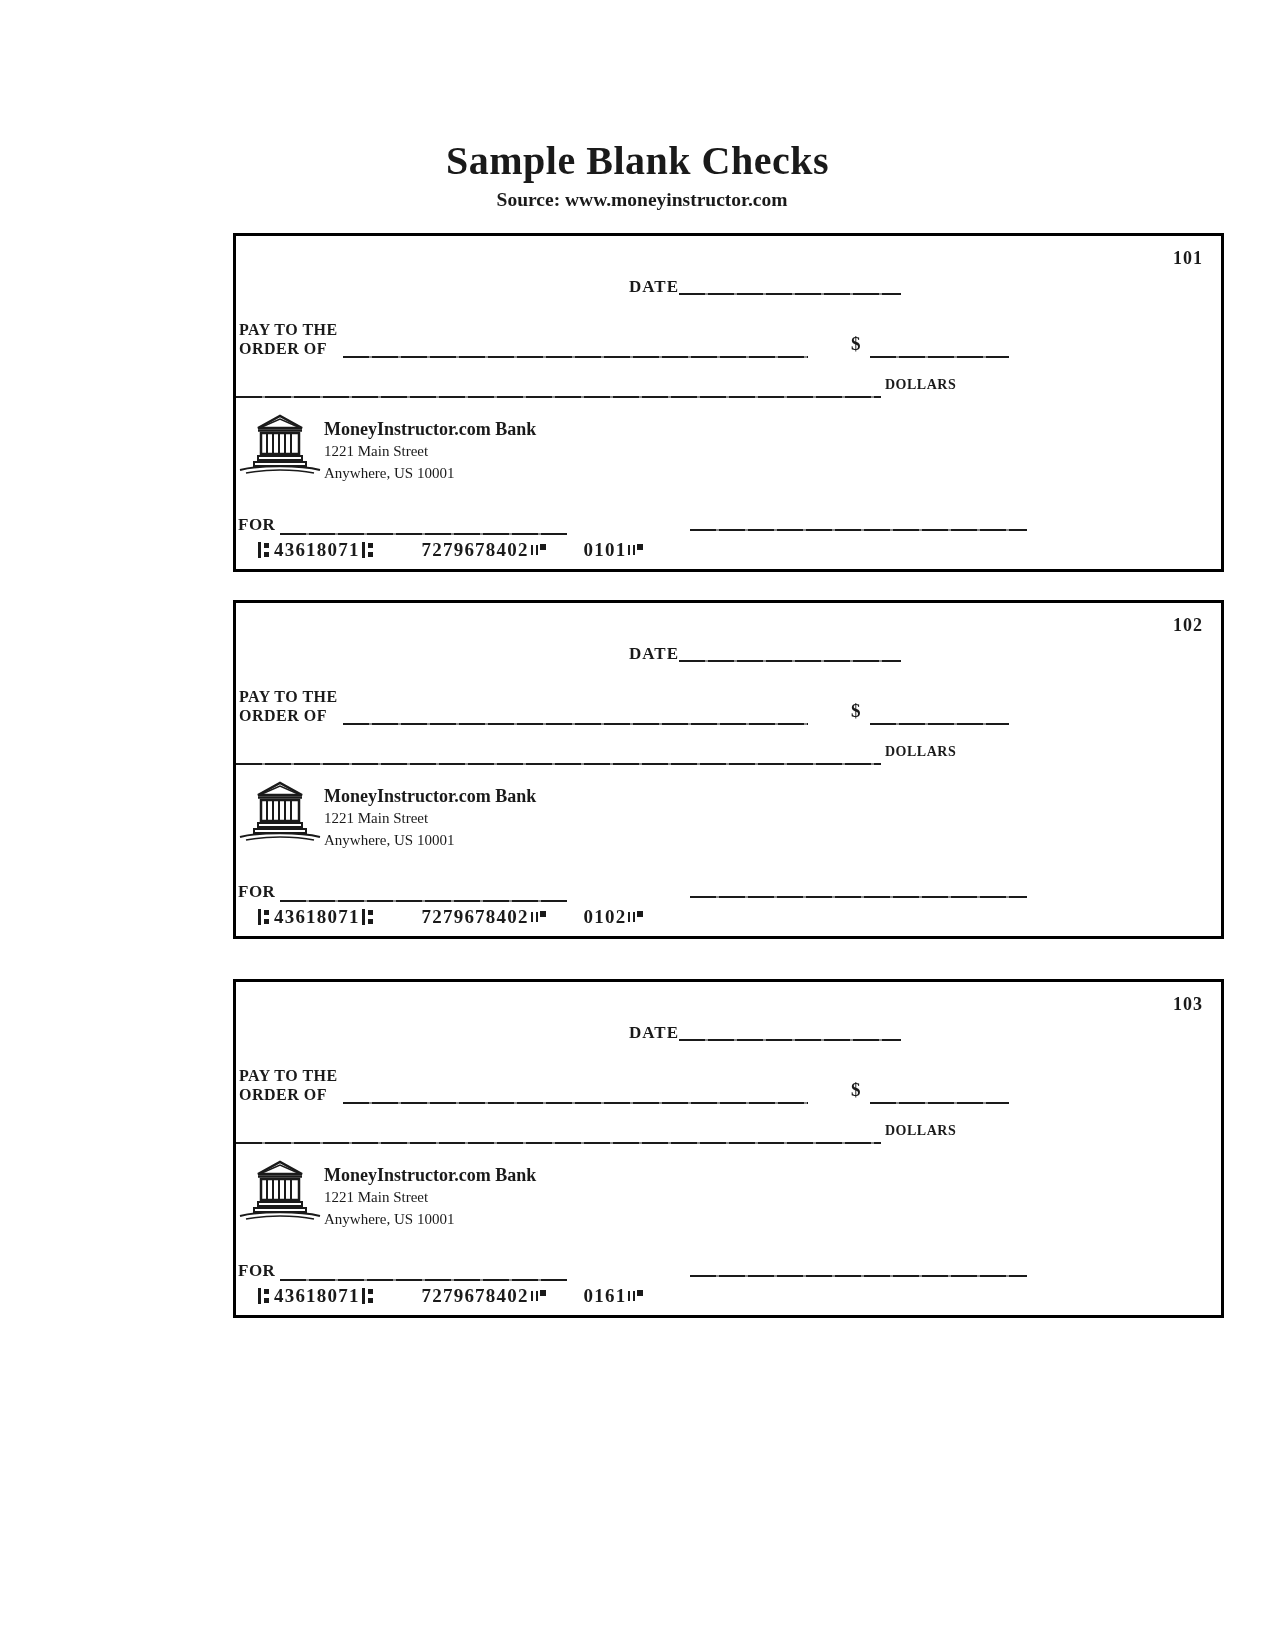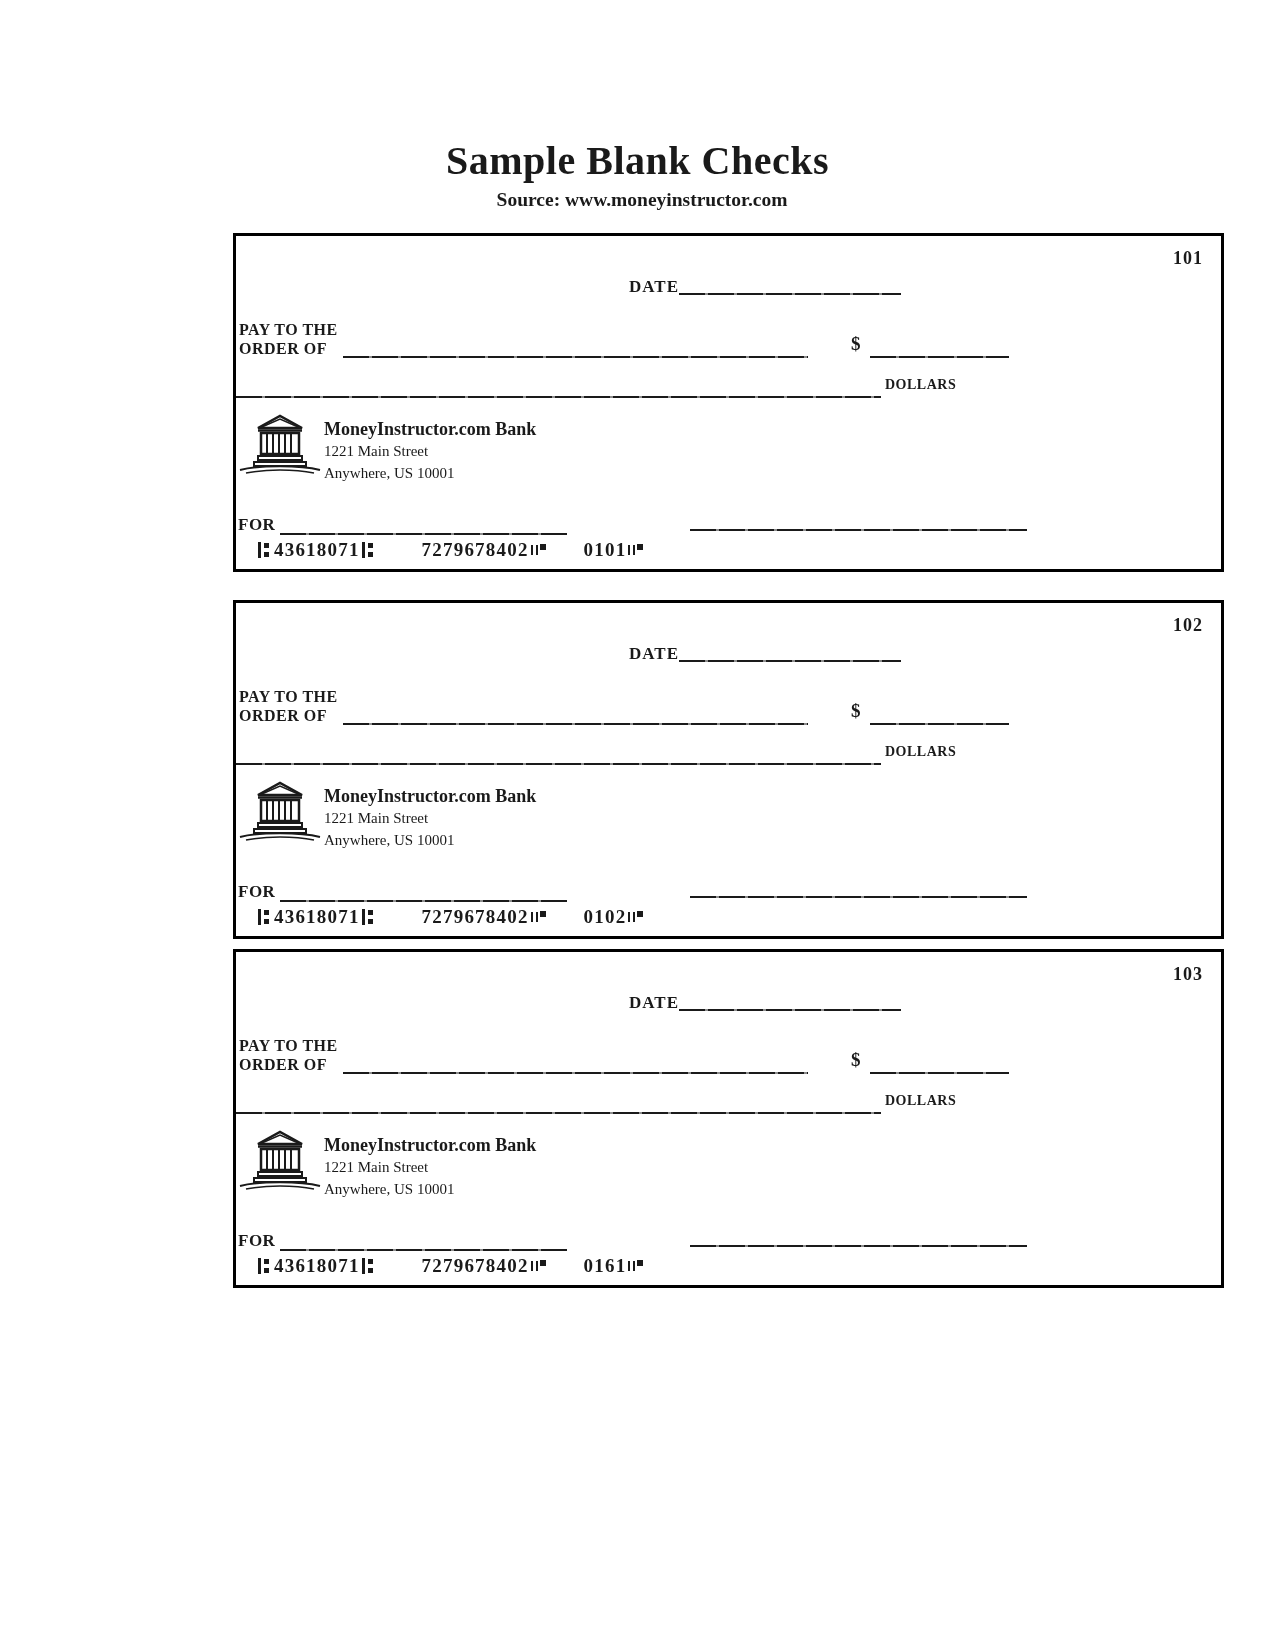--- a/index.html
+++ b/index.html
@@ -22,21 +22,21 @@
     position:absolute; left:0; top:189px; width:100%;
     text-align:center; font-weight:bold; font-size:19.5px;padding-left:9px;
   }
 
   .check {
     position:absolute; left:233px; width:991px; height:339px;
     border:3px solid #000000; background:#fff;
   }
   .check.c1 { top:233px; }
   .check.c2 { top:600px; }
-  .check.c3 { top:949px;padding-left:15px; }
+  .check.c3 { top:979px;padding-left:15px; }
 
   .check-number {
     position:absolute; top:12px; right:18px;
     font-weight:bold; font-size:18px; letter-spacing:1px;
   }
 
   .fill-line {
     position:absolute; height:2px;
     background:repeating-linear-gradient(90deg,#1a1a1a 0 26px,#8d8d8d 26px 29px);
   }

